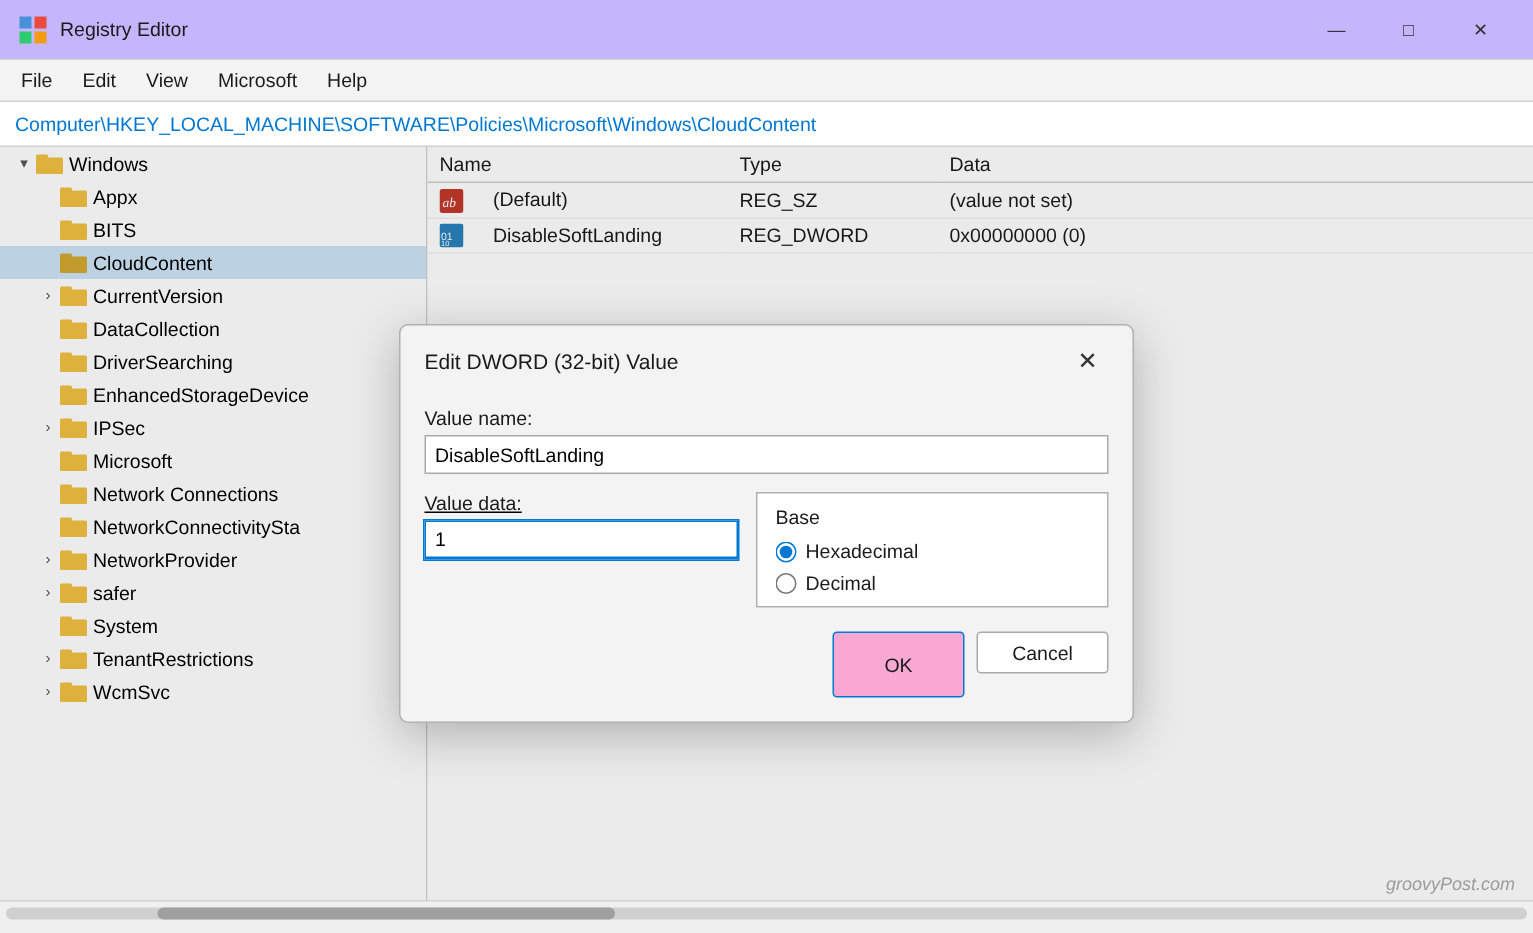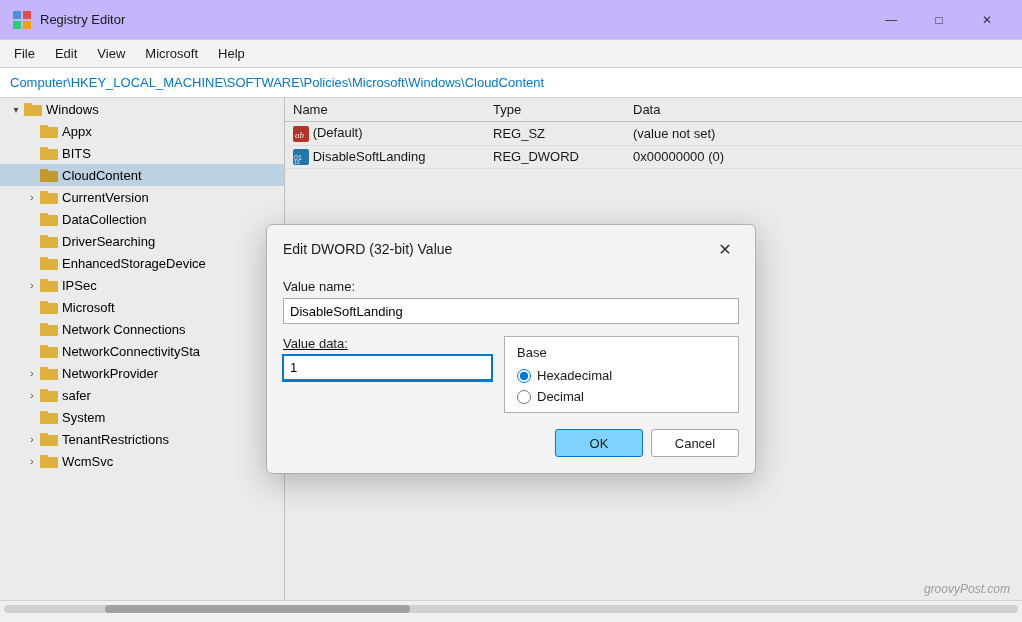--- a/index.html
+++ b/index.html
@@ -146,21 +146,21 @@
       color: #1a1a1a;
     }
     .registry-table td {
       padding: 3px 8px;
       border-bottom: 1px solid #f0f0f0;
       color: #1a1a1a;
     }
     .col-name { width: 200px; }
     .col-type { width: 140px; }
     .col-data { }
-    .reg-icon { display: inline-flex; align-items: center; margin-right: 0; vertical-align: middle; }
+    .reg-icon { display: inline-flex; align-items: center; margin-right: 16px; vertical-align: middle; }
 
     
     .modal-overlay {
       position: absolute;
       top: 0; left: 0; right: 0; bottom: 0;
       background: rgba(0,0,0,0.08);
       display: flex;
       align-items: center;
       justify-content: center;
       z-index: 10;
@@ -272,22 +272,22 @@
     }
 
     .dialog-buttons {
       display: flex;
       justify-content: flex-end;
       gap: 8px;
       margin-top: 16px;
     }
     .btn-ok {
       width: 88px;
-      height: 28px;
-      background: #7dd3fc;
+      height: 44px;
+      background: #f9a8d4;
       border: 1px solid #0078d4;
       color: #1a1a1a;
       cursor: pointer;
       font-size: 13px;
       border-radius: 3px;
     }
     .btn-cancel {
       width: 88px;
       height: 28px;
       background: white;

